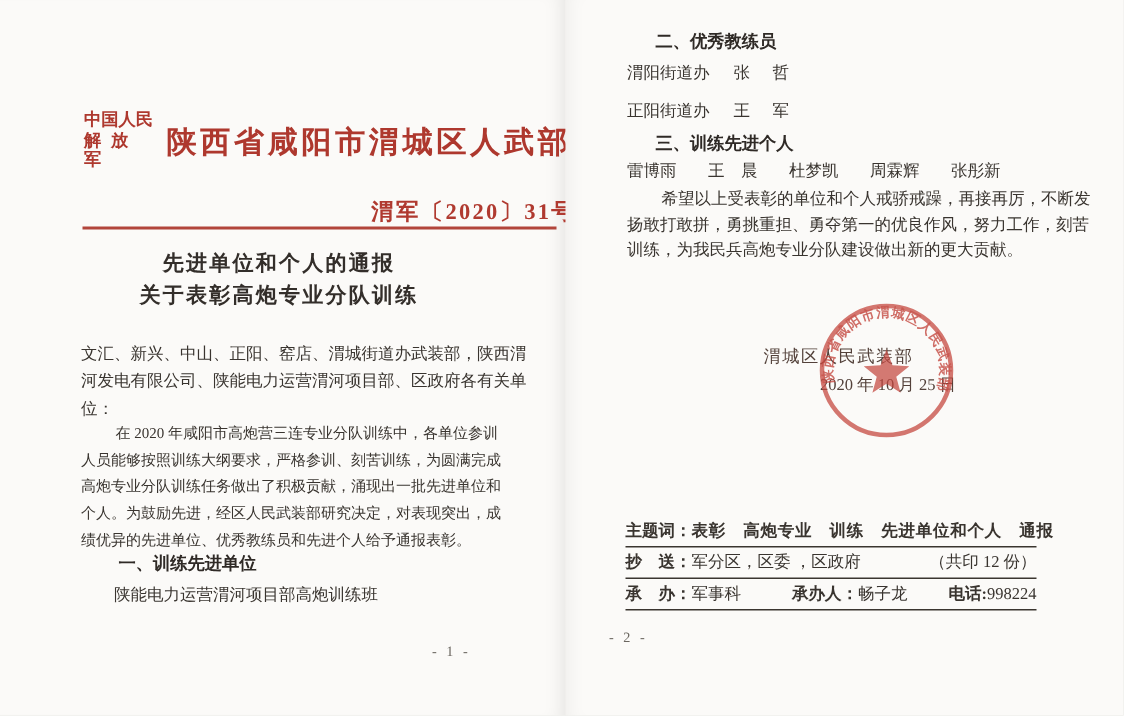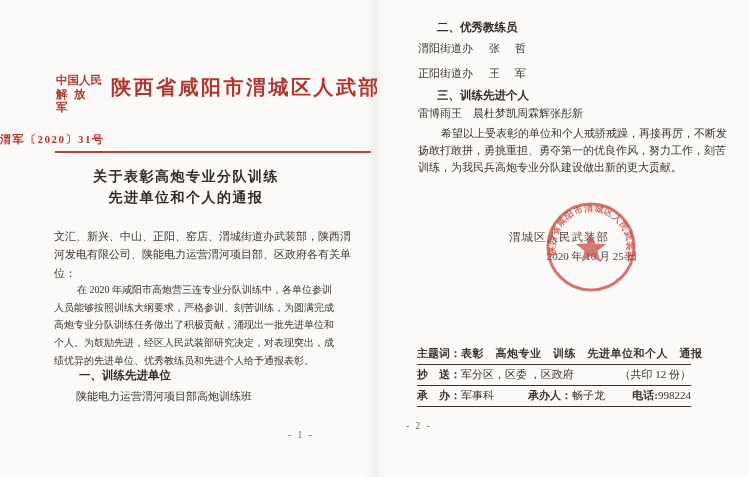--- a/index.html
+++ b/index.html
@@ -11,45 +11,45 @@
   #canvas{position:relative;width:749px;height:477px;overflow:hidden;
     background:linear-gradient(180deg,#f3f2f0 0%,#f0efec 60%,#ecebe8 100%);}
   .page{position:absolute;top:0;height:477px;background:#fbfaf8;}
   #page-left{left:0;width:377px;box-shadow:inset -12px 0 14px -12px rgba(0,0,0,.12);}
   #page-right{left:377px;width:372px;box-shadow:inset 12px 0 14px -12px rgba(0,0,0,.07);}
   .abs{position:absolute;}
   .nowrap{white-space:nowrap;}
   .gothic{font-family:Liberation Sans, sans-serif;font-weight:bold;}
 
   
-  #letterhead{left:56px;top:74px;display:flex;gap:7px;color:#ae382e;}
+  #letterhead{left:56px;top:74px;display:flex;align-items:center;gap:7px;color:#ae382e;}
   .lh-small{font-weight:bold;font-size:11.5px;line-height:13.5px;width:48px;filter:blur(.2px);}
   .lh-small .spread{letter-spacing:6.5px;display:block;}
   .lh-main{font-weight:bold;font-size:20px;letter-spacing:2.5px;filter:blur(.2px);}
-  #doc-number{left:0;top:132px;width:384px;text-align:left;color:#b03a30;
-    font-size:11px;letter-spacing:1.5px;font-weight:bold;}
+  #doc-number{left:0;top:132px;width:384px;text-align:right;color:#b03a30;
+    font-size:15px;letter-spacing:1.5px;font-weight:bold;}
   #red-line{left:55px;top:151px;width:316px;height:2px;background:#b2453b;}
   #doc-title{left:6px;top:167px;width:360px;text-align:center;font-size:14px;
     font-weight:bold;line-height:20.5px;letter-spacing:1.5px;color:#332e2a;}
   #recipients{left:54px;top:227px;font-size:11px;line-height:18.4px;}
   #paragraph1{left:54px;top:281px;font-size:10px;line-height:17.7px;}
   .indent{text-indent:23px;}
   #section1-heading{left:79px;top:368px;font-size:11.5px;color:#2f2a26;}
   #section1-item{left:56px;top:389px;font-size:11px;padding-left:20px;}
   .pagenum{font-size:9.5px;color:#6a665f;letter-spacing:2px;}
   #pagenum-1{left:288px;top:430px;}
 
   
   #section2-heading{left:60px;top:20px;font-size:11.5px;color:#2f2a26;}
   .coach-row{left:41px;font-size:11px;}
   #coach-row-0{top:41px;}
   #coach-row-1{top:66px;}
   .coach-name{margin-left:16px;letter-spacing:2px;}
   #section3-heading{left:60px;top:88px;font-size:11.5px;color:#2f2a26;}
-  #individuals{left:41px;top:106px;display:flex;font-size:11px;align-items:flex-end;}
+  #individuals{left:41px;top:106px;display:flex;gap:21px;font-size:11px;align-items:flex-end;}
   #closing{left:41px;top:125px;font-size:11px;line-height:17px;}
   #sig-unit{left:132px;top:230px;width:166px;text-align:left;font-size:11.5px;
     color:#53413a;letter-spacing:1px;}
   #sig-date{left:132px;top:249px;width:166px;text-align:center;font-size:11px;color:#53413a;}
   #seal{left:166px;top:199px;width:96px;height:96px;filter:blur(.35px);opacity:.92;}
   #footer-block{left:40px;top:344px;width:274px;font-size:11px;}
   .f-row{display:flex;align-items:baseline;border-bottom:1.6px solid #3a352f;
     padding:2px 0 3px;white-space:nowrap;}
   .f-label{font-weight:bold;}
   .f-bold{font-weight:bold;letter-spacing:.5px;}
@@ -71,22 +71,22 @@
         <span class="spread">解放军</span>
       </div>
       <div class="lh-main nowrap">陕西省咸阳市渭城区人武部</div>
     </div>
 
     <div class="abs" id="doc-number">渭军〔2020〕31号</div>
 
     <div class="abs" id="red-line"></div>
 
     <div class="abs" id="doc-title">
+      <div>先进单位和个人的通报</div>
       <div>关于表彰高炮专业分队训练</div>
-      <div>先进单位和个人的通报</div>
     </div>
 
     <div class="abs" id="recipients">
       <div class="nowrap">文汇、新兴、中山、正阳、窑店、渭城街道办武装部，陕西渭</div>
       <div class="nowrap">河发电有限公司、陕能电力运营渭河项目部、区政府各有关单</div>
       <div class="nowrap">位：</div>
     </div>
 
     <div class="abs" id="paragraph1">
       <div class="nowrap indent">在 2020 年咸阳市高炮营三连专业分队训练中，各单位参训</div>

